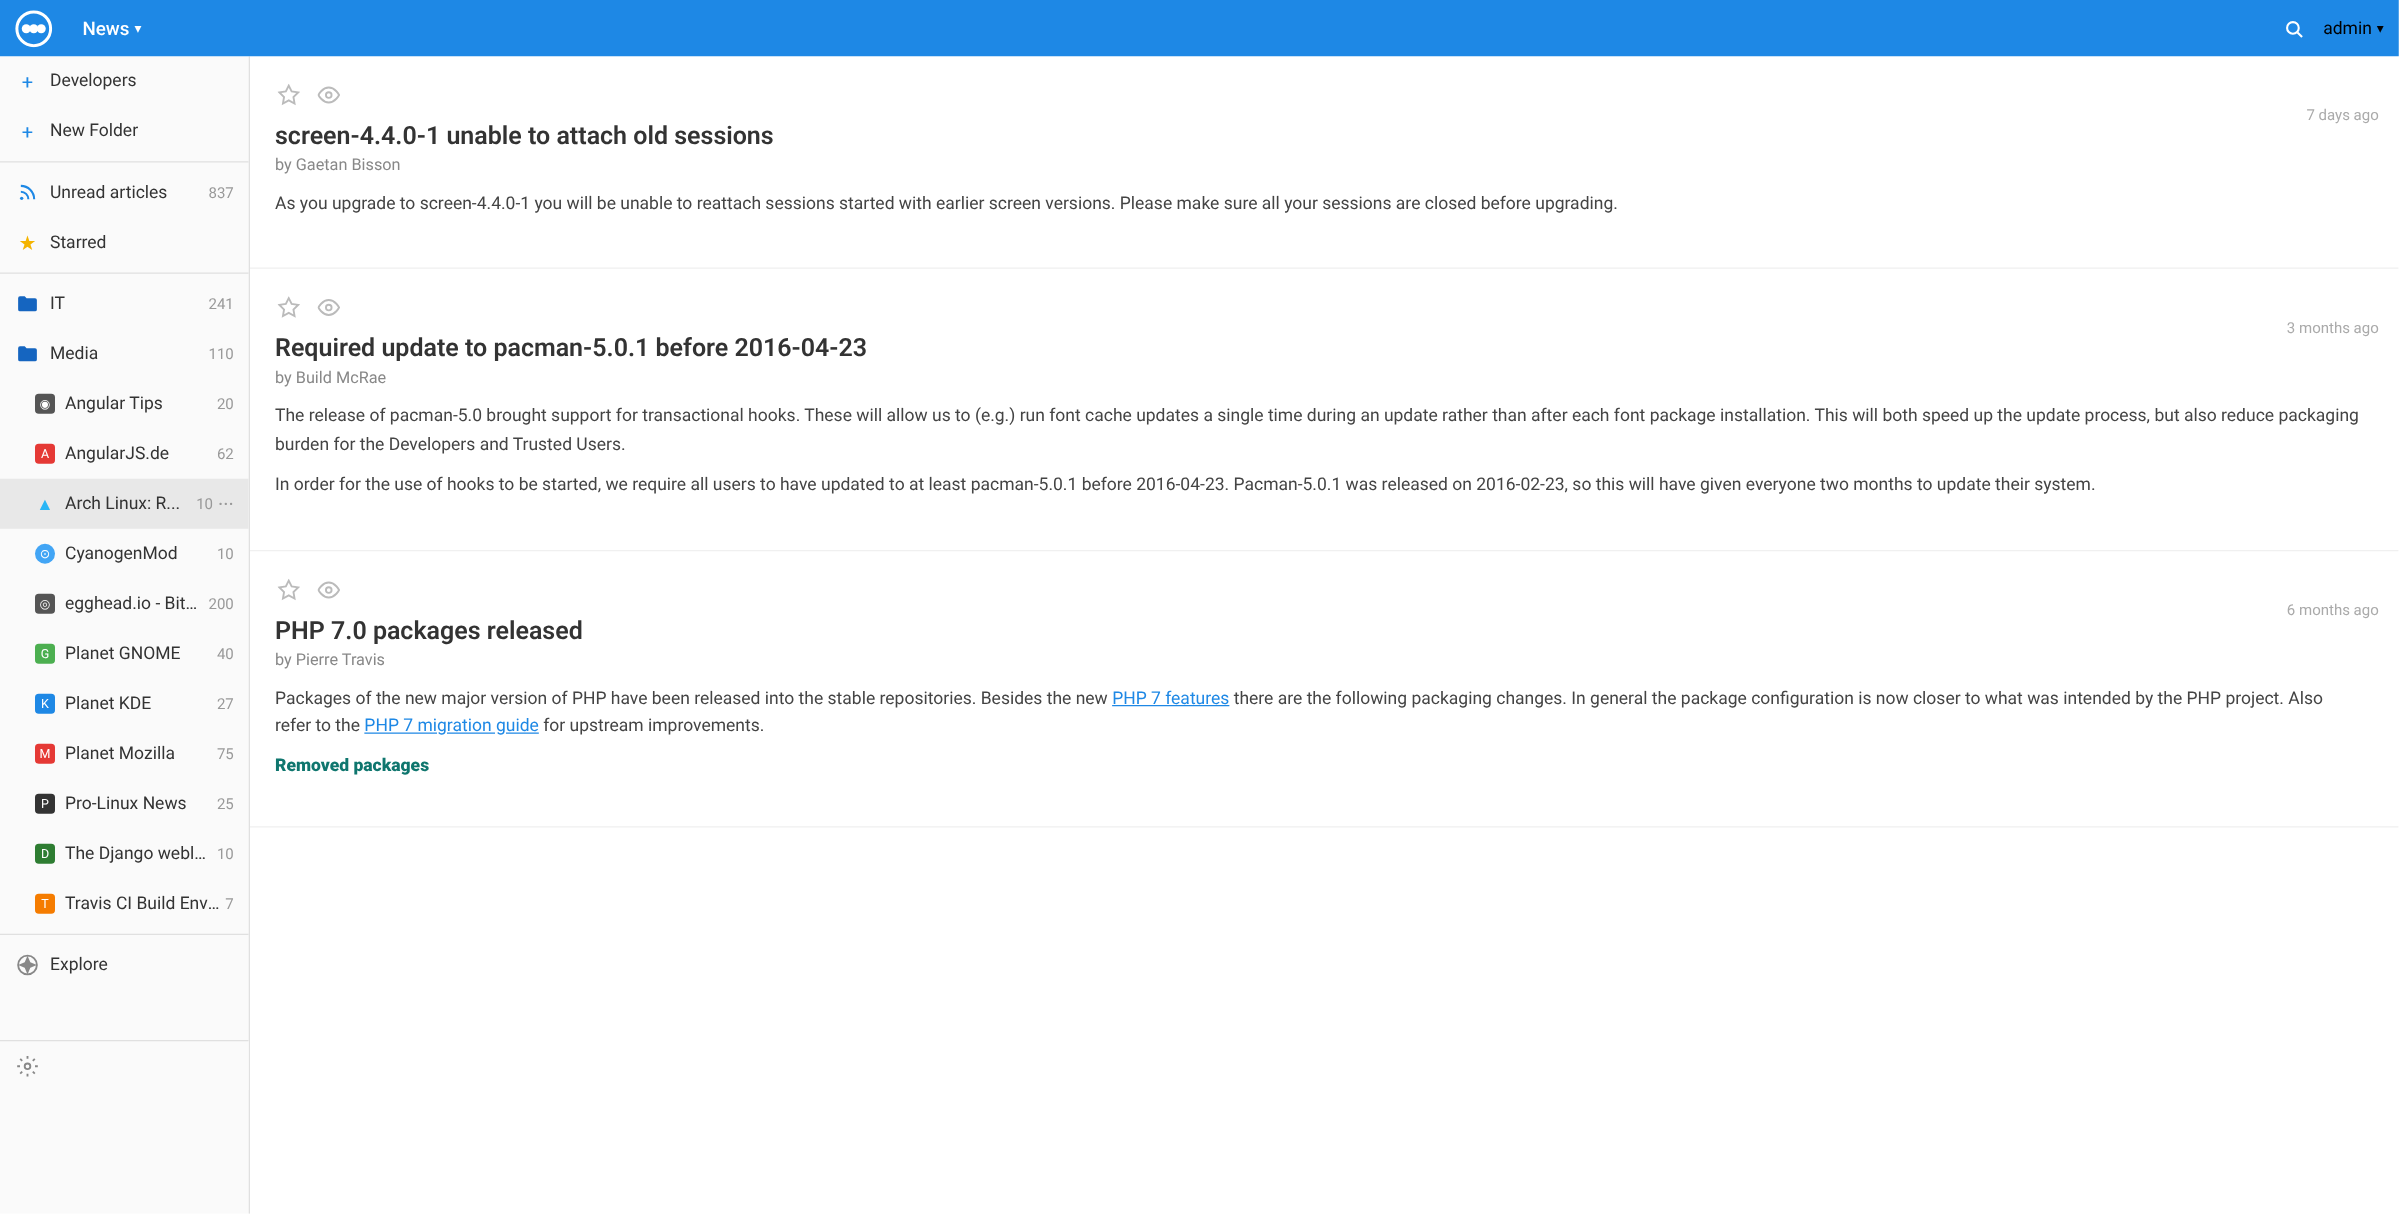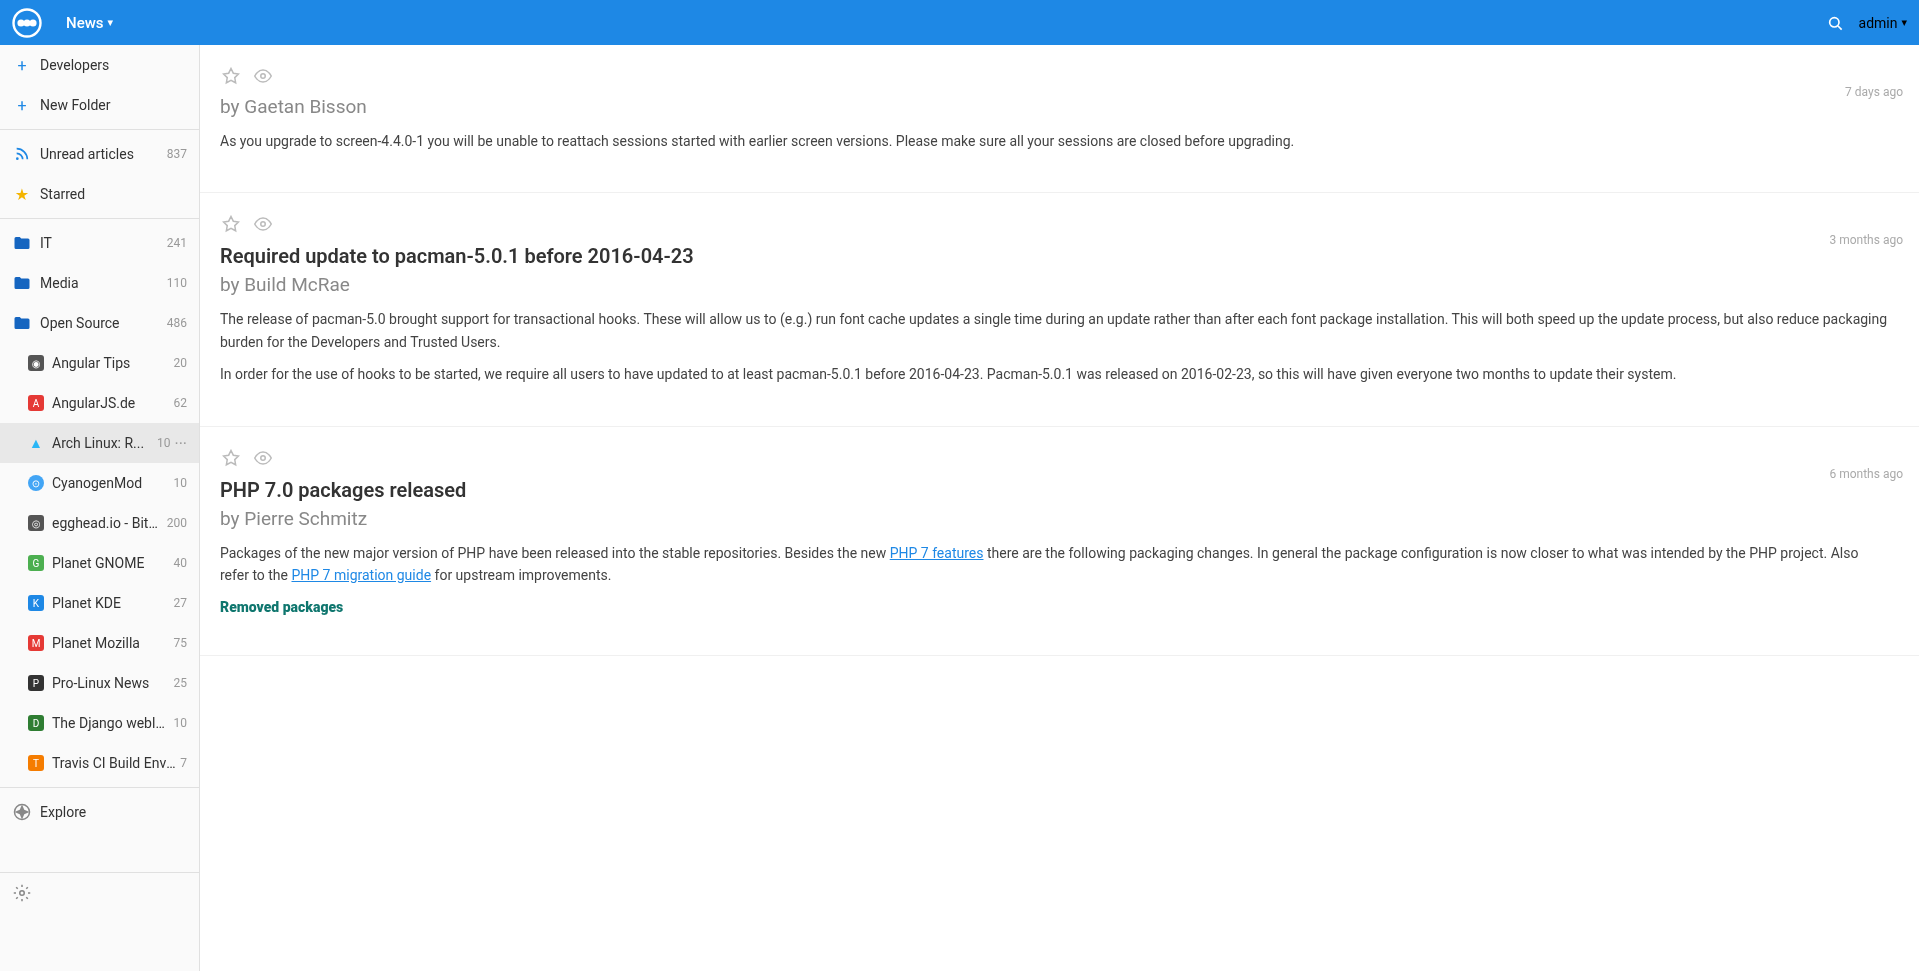--- a/index.html
+++ b/index.html
@@ -159,21 +159,21 @@
       align-items: center;
     }
     .article-title {
       font-size: 20px;
       font-weight: 600;
       color: #333;
       margin-bottom: 4px;
       line-height: 1.3;
     }
     .article-author {
-      font-size: 19px;
+      font-size: 13px;
       color: #888;
       margin-bottom: 12px;
     }
     .article-timestamp {
       position: absolute;
       top: 40px;
       right: 16px;
       font-size: 12px;
       color: #aaa;
     }
@@ -286,29 +286,20 @@
     <div class="sidebar-item">
       <div class="sidebar-item-icon folder-icon">
         <svg width="18" height="16" viewBox="0 0 24 20" fill="#1565c0">
             <path d="M2 4a2 2 0 0 1 2-2h5l2 2h9a2 2 0 0 1 2 2v10a2 2 0 0 1-2 2H4a2 2 0 0 1-2-2V4z"></path>
           </svg>
       </div>
       <span class="sidebar-item-label">Media</span>
       <span class="sidebar-item-count">110</span>
     </div>
 
-    <div class="sidebar-item">
-      <div class="sidebar-item-icon folder-icon">
-        <svg width="18" height="16" viewBox="0 0 24 20" fill="#1565c0">
-            <path d="M2 4a2 2 0 0 1 2-2h5l2 2h9a2 2 0 0 1 2 2v10a2 2 0 0 1-2 2H4a2 2 0 0 1-2-2V4z"></path>
-          </svg>
-      </div>
-      <span class="sidebar-item-label">Open Source</span>
-      <span class="sidebar-item-count">486</span>
-    </div>
 
     <div class="sidebar-item sub-item">
       <div class="sidebar-item-icon" style="background:#555;border-radius:3px;color:#fff;font-size:10px;width:16px;height:16px;display:flex;align-items:center;justify-content:center;">◉</div>
       <span class="sidebar-item-label">Angular Tips</span>
       <span class="sidebar-item-count">20</span>
     </div>
 
     <div class="sidebar-item sub-item">
       <div class="sidebar-item-icon" style="background:#e53935;border-radius:3px;color:#fff;font-size:10px;width:16px;height:16px;display:flex;align-items:center;justify-content:center;">A</div>
       <span class="sidebar-item-label">AngularJS.de</span>
@@ -402,20 +393,21 @@
             <polygon points="12,2 15.09,8.26 22,9.27 17,14.14 18.18,21.02 12,17.77 5.82,21.02 7,14.14 2,9.27 8.91,8.26"></polygon>
           </svg>
         </button>
         <button class="article-action-btn" title="Mark as read">
           <svg width="18" height="18" viewBox="0 0 24 24" fill="none" stroke="#bbb" stroke-width="2">
             <path d="M1 12s4-8 11-8 11 8 11 8-4 8-11 8-11-8-11-8z"></path>
             <circle cx="12" cy="12" r="3"></circle>
           </svg>
         </button>
       </div>
+      <div class="article-title">screen-4.4.0-1 unable to attach old sessions</div>
       <div class="article-author">by <span>Gaetan Bisson</span></div>
       <div class="article-timestamp">7 days ago</div>
       <div class="article-body">
         <p>As you upgrade to screen-4.4.0-1 you will be unable to reattach sessions started with earlier screen versions. Please make sure all your sessions are closed before upgrading.</p>
       </div>
     </div>
 
     <div class="article">
       <div class="article-actions">
         <button class="article-action-btn" title="Star">
@@ -447,21 +439,21 @@
           </svg>
         </button>
         <button class="article-action-btn" title="Mark as read">
           <svg width="18" height="18" viewBox="0 0 24 24" fill="none" stroke="#bbb" stroke-width="2">
             <path d="M1 12s4-8 11-8 11 8 11 8-4 8-11 8-11-8-11-8z"></path>
             <circle cx="12" cy="12" r="3"></circle>
           </svg>
         </button>
       </div>
       <div class="article-title">PHP 7.0 packages released</div>
-      <div class="article-author">by <span>Pierre Schmitz</span></div>
+      <div class="article-author">by <span>Pierre Travis</span></div>
       <div class="article-timestamp">6 months ago</div>
       <div class="article-body">
         <p>
           Packages of the new major version of PHP have been released into the stable repositories. Besides the new <a href="#">PHP 7 features</a> there are the following packaging changes. In general the package configuration is now closer to what was intended by the PHP project. Also refer to the <a href="#">PHP 7 migration guide</a> for upstream improvements.
         </p>
         <p class="section-heading"><strong>Removed packages</strong></p>
       </div>
     </div>
 
   </div>

